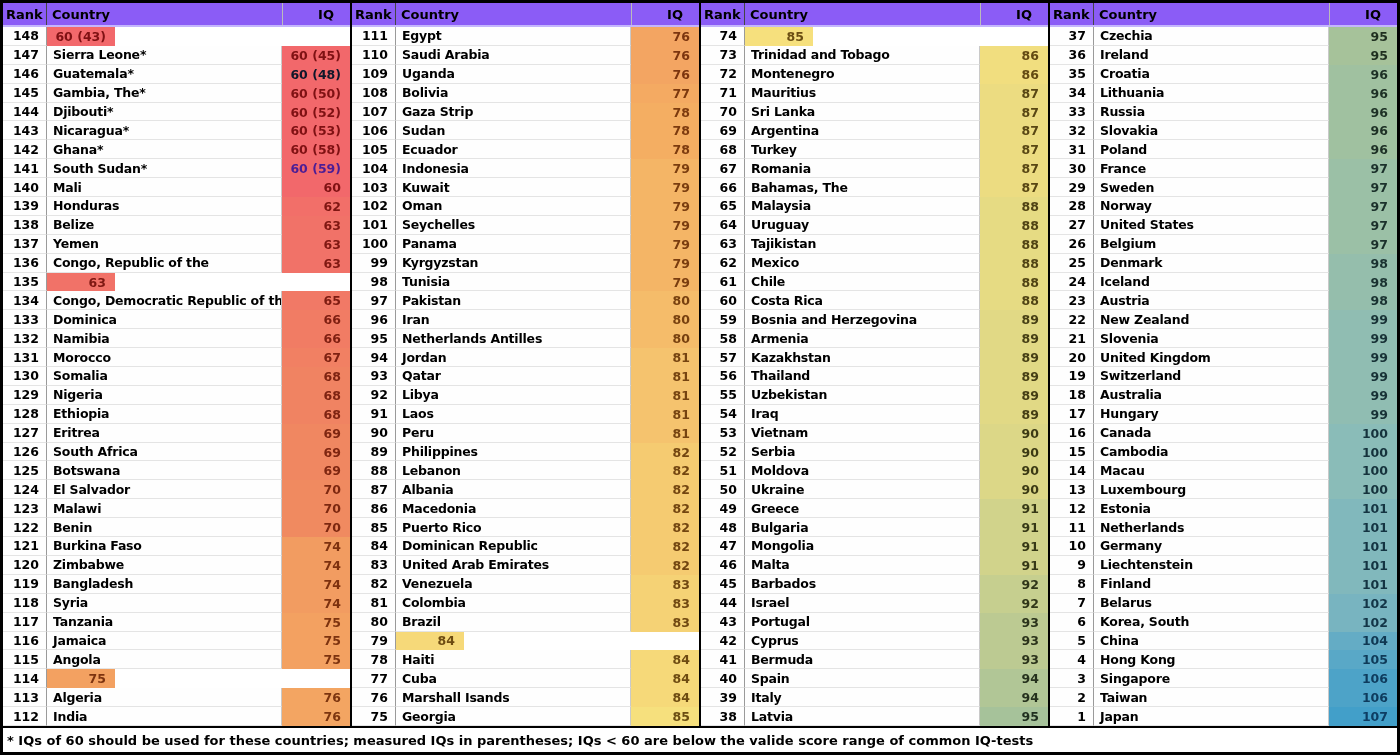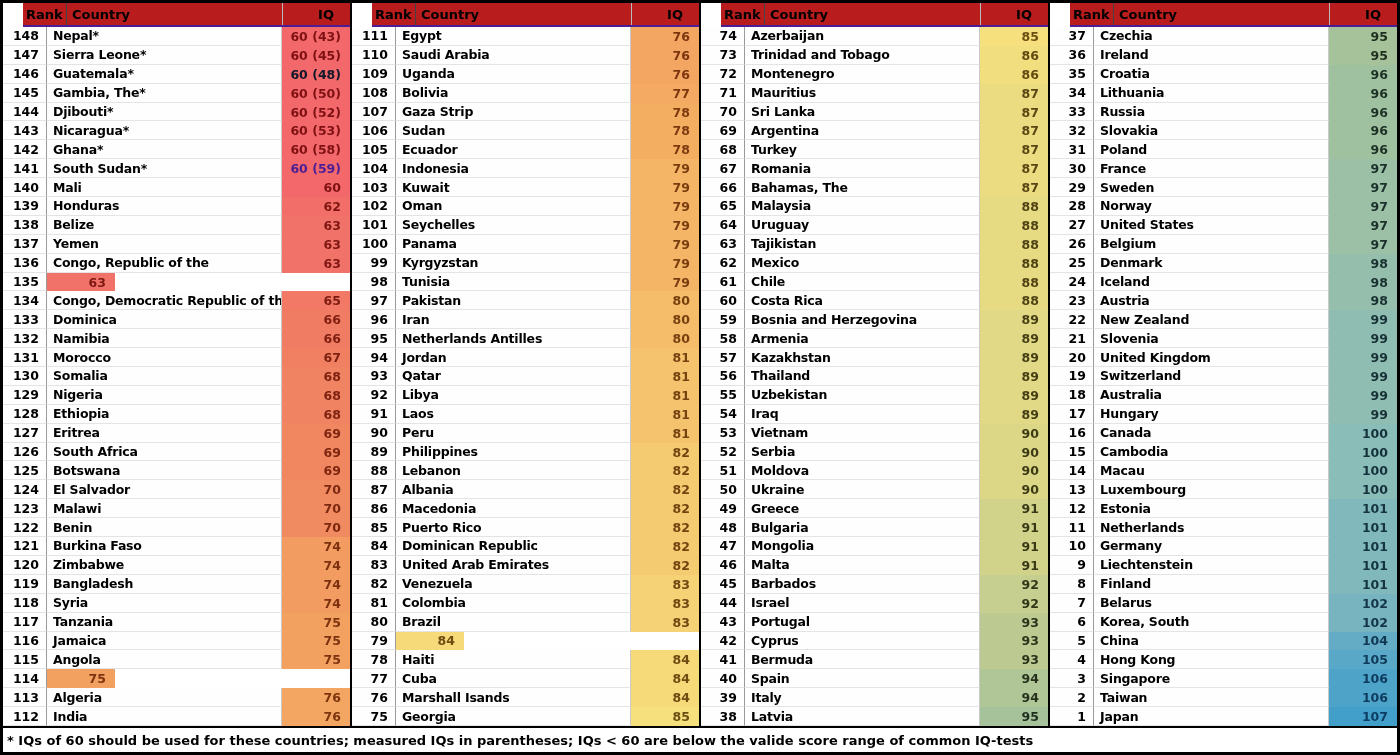--- a/index.html
+++ b/index.html
@@ -6,22 +6,22 @@
   body { width:1400px; height:755px; font-family:"DejaVu Sans","Liberation Sans",sans-serif; }
   .wrap {
     box-sizing:border-box; width:1400px; height:755px;
     border:3px solid #000; background:#fff;
     display:flex; flex-direction:column;
   }
   .panels { flex:1; display:flex; min-height:0; }
   .panel { flex:1 1 0; min-width:0; display:flex; flex-direction:column; border-right:2px solid #000; }
   .panel:last-child { border-right:none; }
   .hdr {
-    display:flex; height:22px; flex:0 0 22px; border-bottom:2px solid #4c1d95;
-    font-weight:bold; font-size:13px; color:#000; align-items:stretch; background:#b91c1c;margin-left:20px;
+    display:flex; height:22px; flex:0 0 22px; border-bottom:2px solid #c4b5fd;
+    font-weight:bold; font-size:13px; color:#000; align-items:stretch; background:#8b5cf6;
   }
   .hdr > div { display:flex; align-items:center; box-sizing:border-box; }
   .h-rank { width:44px; padding-left:3px; border-right:1px solid #444; }
   .h-country { flex:1; padding-left:5px; overflow:hidden; white-space:nowrap; }
   .h-iq { width:68px; justify-content:flex-end; padding-right:16px; border-left:1px solid #bbb; }
   .rows { flex:1; display:flex; flex-direction:column; min-height:0; }
   .row { flex:1 1 0; display:flex; min-height:0; font-weight:bold; font-size:12.5px; color:#000; }
   .row > div { box-sizing:border-box; display:flex; align-items:center; overflow:hidden; }
   .c-rank {
     width:44px; justify-content:flex-end; padding-right:7px;
@@ -45,21 +45,20 @@
   <div class="panels">
     <div class="panel">
       <div class="hdr">
         <div class="h-rank">Rank</div>
         <div class="h-country">Country</div>
         <div class="h-iq">IQ</div>
       </div>
       <div class="rows">
           <div class="row">
             <div class="c-rank">148</div>
-            <div class="c-country">Nepal*</div>
             <div class="c-iq" style="background: rgb(242, 104, 107); color: rgb(127, 17, 19);">60 (43)</div>
           </div>
           <div class="row">
             <div class="c-rank">147</div>
             <div class="c-country">Sierra Leone*</div>
             <div class="c-iq" style="background: rgb(242, 104, 107); color: rgb(127, 17, 19);">60 (45)</div>
           </div>
           <div class="row">
             <div class="c-rank">146</div>
             <div class="c-country">Guatemala*</div>
@@ -430,21 +429,20 @@
     </div>
     <div class="panel">
       <div class="hdr">
         <div class="h-rank">Rank</div>
         <div class="h-country">Country</div>
         <div class="h-iq">IQ</div>
       </div>
       <div class="rows">
           <div class="row">
             <div class="c-rank">74</div>
-            <div class="c-country">Azerbaijan</div>
             <div class="c-iq" style="background: rgb(246, 224, 125); color: rgb(107, 78, 18);">85</div>
           </div>
           <div class="row">
             <div class="c-rank">73</div>
             <div class="c-country">Trinidad and Tobago</div>
             <div class="c-iq" style="background: rgb(241, 222, 127); color: rgb(98, 74, 18);">86</div>
           </div>
           <div class="row">
             <div class="c-rank">72</div>
             <div class="c-country">Montenegro</div>

